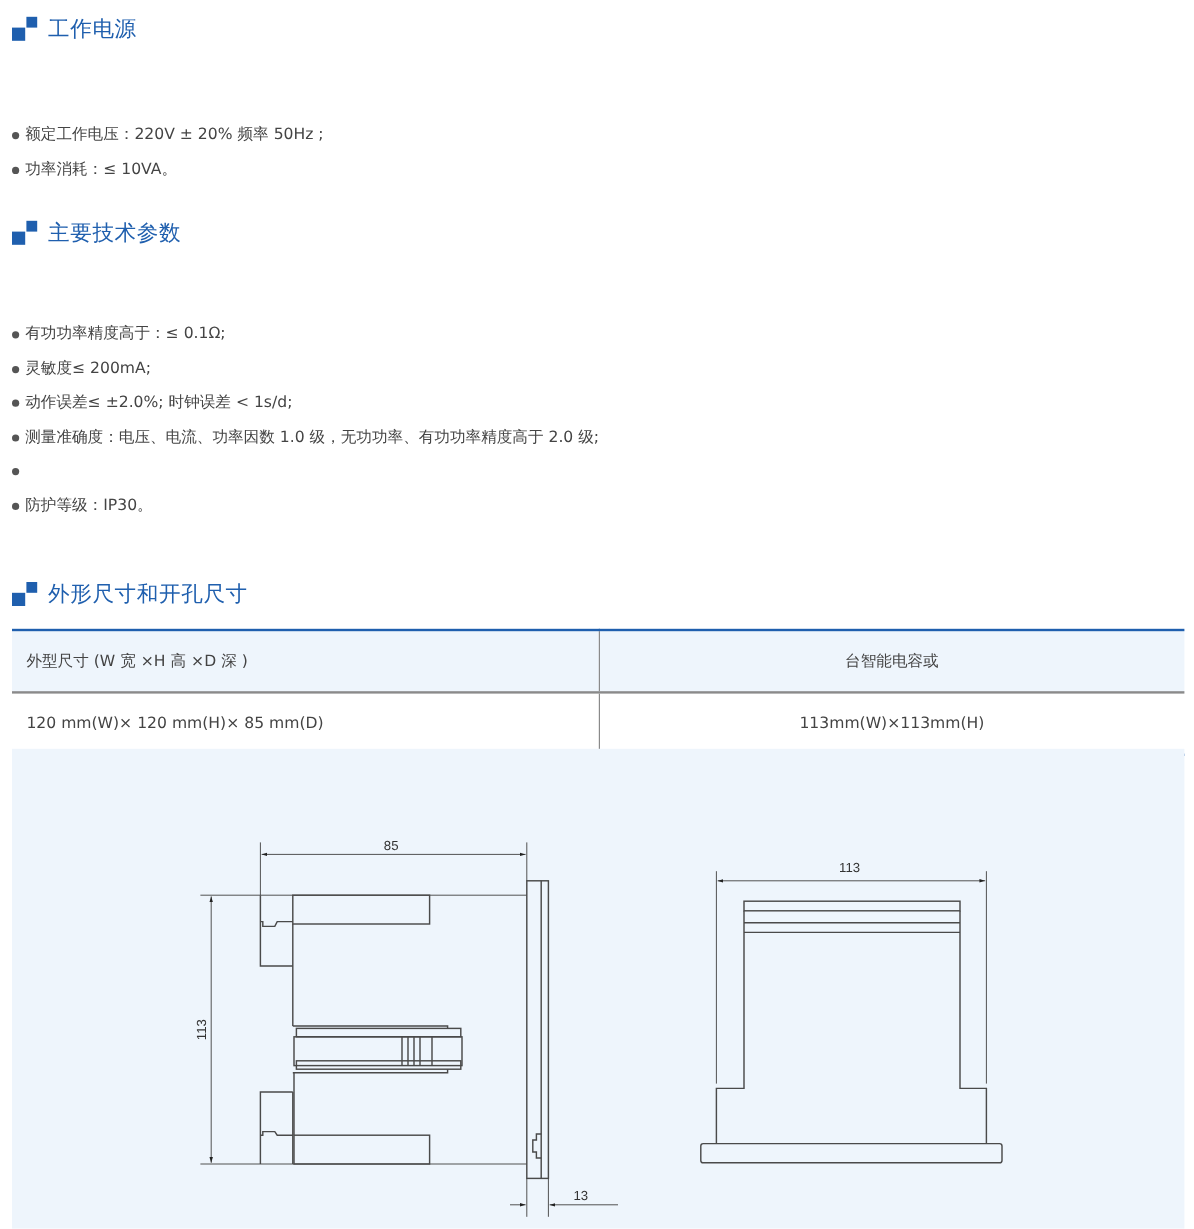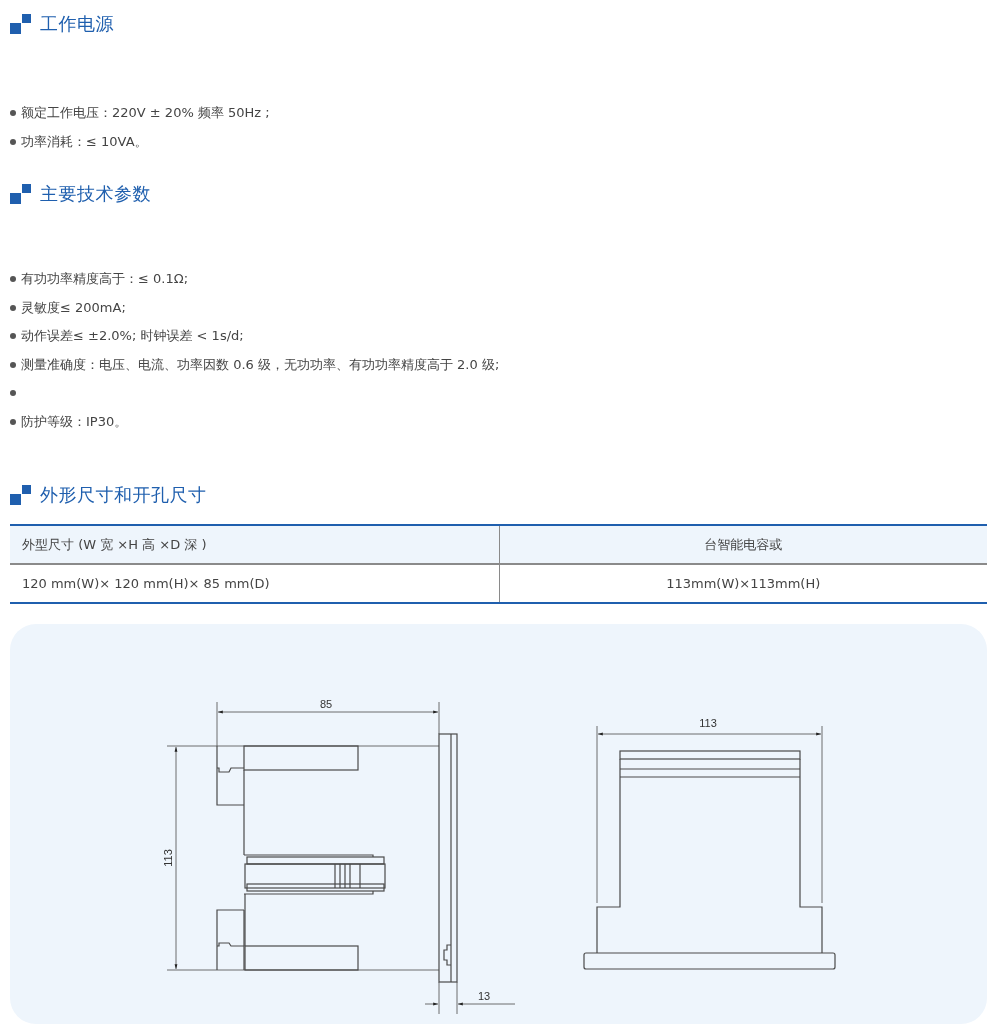--- a/index.html
+++ b/index.html
@@ -26,31 +26,30 @@
     }
     .bullets li .dot {
       display: inline-block; width: 6px; height: 6px; border-radius: 50%;
       background: #555; margin-right: 5px; flex-shrink: 0;
     }
 
     .dim-table {
       position: absolute; left: 10px; top: 524px; width: 977px;
       border-collapse: collapse; font-size: 13px; color: #444;
     }
-    .dim-table th, .dim-table td { height: 39px; padding: 0 12px; font-weight: normal; }
+    .dim-table th, .dim-table td { height: 52px; padding: 0 12px; font-weight: normal; }
     .dim-table thead tr { background: #eef5fc; border-top: 2px solid #1f5fae; }
     .dim-table thead th { border-bottom: 2px solid #8a8a8a; }
     .dim-table tbody tr { border-bottom: 2px solid #1f5fae; }
     .dim-table .c1 { text-align: left; width: 489px; border-right: 1px solid #8a8a8a; }
     .dim-table .c2 { text-align: center; }
 
     .diagram-area {
       position: absolute; left: 10px; top: 624px; width: 977px; height: 400px;
       background: #eef5fc;
-      border-radius: 26px;
     }
     .diagram-svg { position: absolute; left: 0; top: 0; }
     .dim-label { font-family: "Liberation Sans", sans-serif; font-size: 11px; fill: #333; }
   </style>
 </head>
 <body>
 
 <div class="page">
 
   <div class="section-title" style="top:10px;">
@@ -86,21 +85,21 @@
     <li>
         <span class="dot"></span>
         <span>灵敏度≤ 200mA;</span>
       </li>
     <li>
         <span class="dot"></span>
         <span>动作误差≤ ±2.0%;  时钟误差 &lt; 1s/d;</span>
       </li>
     <li>
         <span class="dot"></span>
-        <span>测量准确度：电压、电流、功率因数 0.6 级，无功功率、有功功率精度高于 2.0 级;</span>
+        <span>测量准确度：电压、电流、功率因数 1.0 级，无功功率、有功功率精度高于 2.0 级;</span>
       </li>
     <li>
         <span class="dot"></span>
       </li>
     <li>
         <span class="dot"></span>
         <span>防护等级：IP30。</span>
       </li>
   </ul>
 

